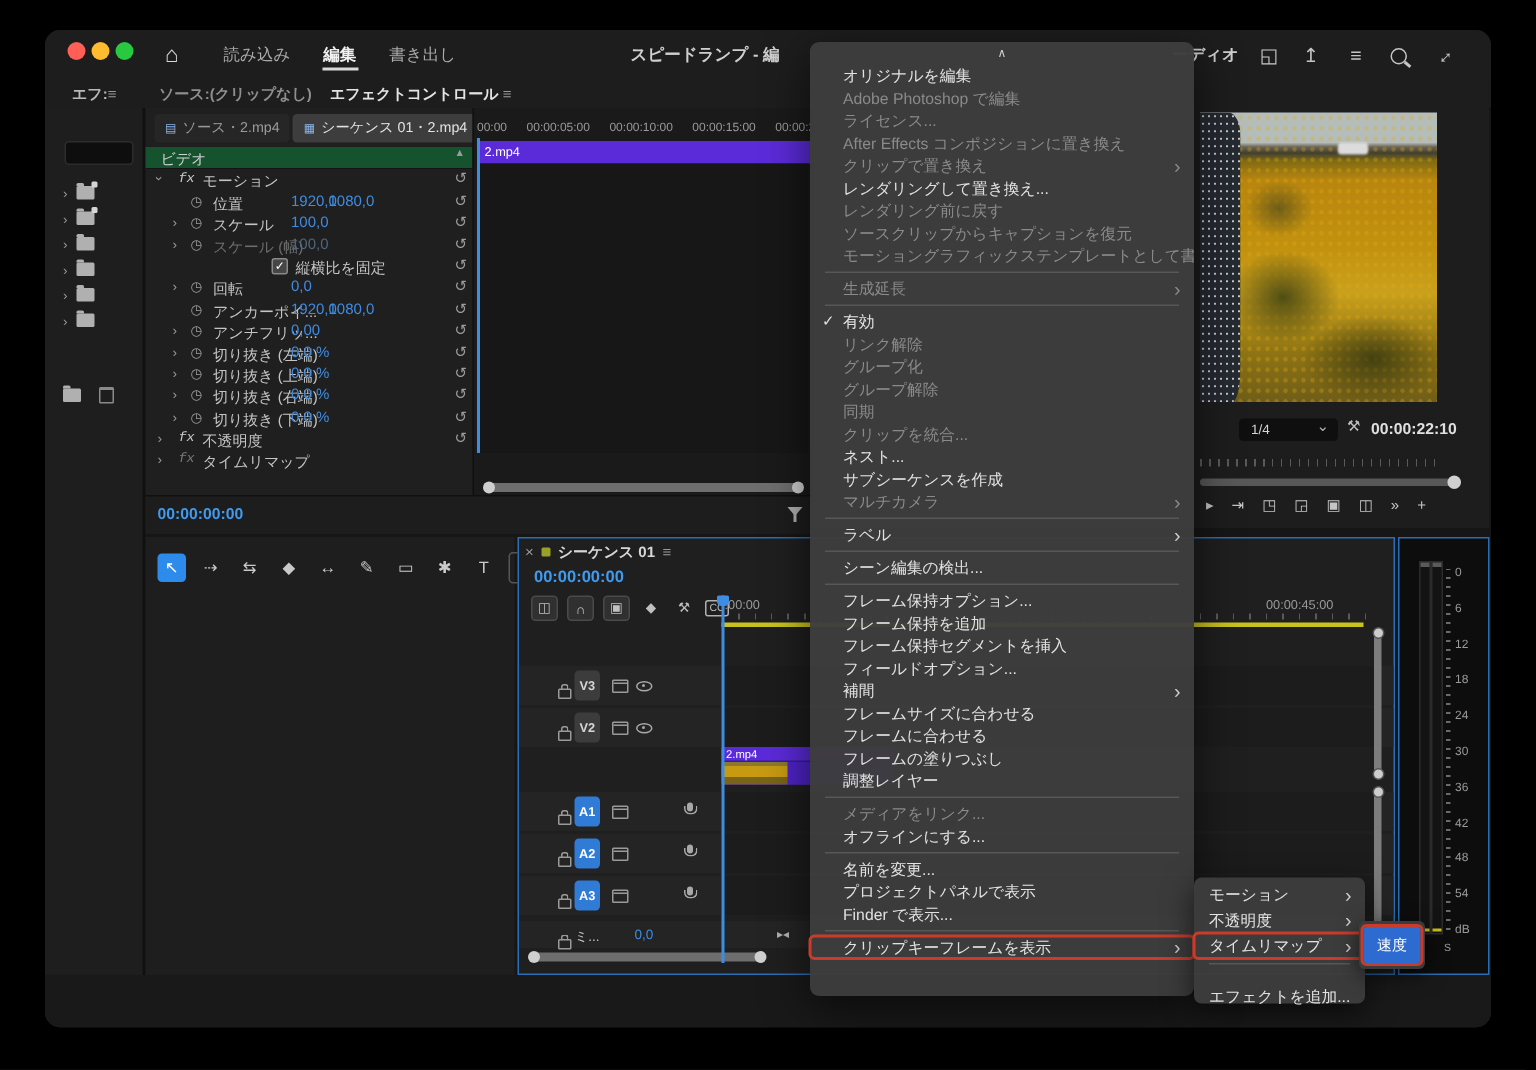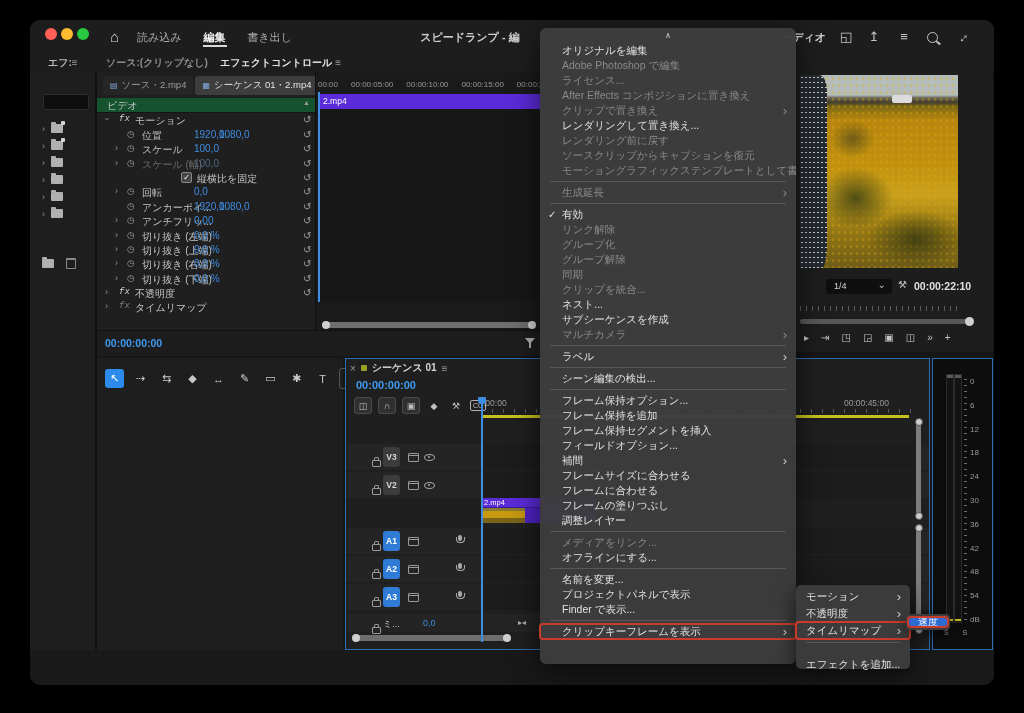--- a/index.html
+++ b/index.html
@@ -6,21 +6,21 @@
   body{width:1024px;height:713px;background:#000;position:relative;overflow:hidden;
        font-family:"Liberation Sans","DejaVu Sans",sans-serif;color:#c8c8c8;
        -webkit-font-smoothing:antialiased}
   #win{position:absolute;left:30px;top:20px;width:964px;height:665px;background:#161616;
        border-radius:10px;overflow:hidden}
   .panel{position:absolute;background:#1f1f1f}
 
   
   #titlebar{position:absolute;left:0;top:0;width:100%;height:34px;background:#1d1d1d}
   .tlight{position:absolute;top:8px;width:12px;height:12px;border-radius:50%}
-  .toptabs{position:absolute;left:96px;top:0;display:flex}
+  .toptabs{position:absolute;left:108px;top:0;display:flex}
   .top-tab{position:relative;font-size:11px;color:#ababab;line-height:34px;padding:0 11px;white-space:nowrap}
   .top-tab.active{color:#f0f0f0;font-weight:bold}
   .top-tab.active::after{content:'';position:absolute;left:10px;right:10px;bottom:7px;border-bottom:2px solid #d8d8d8}
   #home{position:absolute;left:80px;top:0;font-size:15px;color:#d8d8d8;line-height:34px}
   #wintitle{position:absolute;left:330px;top:0;width:220px;text-align:center;font-size:11px;
             color:#cfcfcf;line-height:34px;font-weight:bold;white-space:nowrap;overflow:hidden}
   #tb-partial{position:absolute;right:168px;top:0;font-size:11px;color:#cfcfcf;line-height:34px;font-weight:bold}
   .tb-ic{position:absolute;top:0;font-size:13px;color:#c5c5c5;line-height:34px;width:20px;text-align:center}
   .rot45{display:inline-block;transform:rotate(-45deg)}
   .srch{position:absolute;top:12px;width:9px;height:9px;border:1.5px solid #c5c5c5;border-radius:50%}
@@ -197,21 +197,21 @@
   .mi.disabled.submenu::after{color:#8a8a8a}
   .mi.separator{height:7px;padding:0}
   .mi.separator::before{content:'';position:absolute;left:10px;right:10px;top:3px;border-top:1px solid #575757}
   .mi.redbox{outline:2px solid #c93b2b;outline-offset:-1px;border-radius:3px}
 
   
   #flyout{position:absolute;left:766px;top:565px;width:114px;height:84px;background:rgba(61,61,61,.97);
           border-radius:5px;box-shadow:0 6px 20px rgba(0,0,0,.6);z-index:51;padding-top:3px;box-sizing:border-box}
   #flyout .mi{height:17px;font-size:10.5px;padding:0 18px 0 10px}
   #flyout .mi.submenu::after{line-height:17px}
-  #speedbox{position:absolute;left:876px;top:594px;width:44px;height:16px;background:rgba(61,61,61,.97);
+  #speedbox{position:absolute;left:876px;top:594px;width:44px;height:32px;background:rgba(61,61,61,.97);
             border-radius:4px;z-index:52;box-shadow:0 4px 14px rgba(0,0,0,.6)}
   #speed-item{position:absolute;left:3px;top:4px;right:3px;bottom:4px;background:#2e6bd1;border-radius:2px;
               color:#fff;font-size:10px;display:flex;align-items:center;justify-content:center;
               outline:2px solid #c93b2b;outline-offset:0px}
   #bottomstrip{position:absolute;left:0;top:630px;width:100%;height:35px;background:#191919}
 </style>
 </head>
 <body>
 
 <div id="win">

